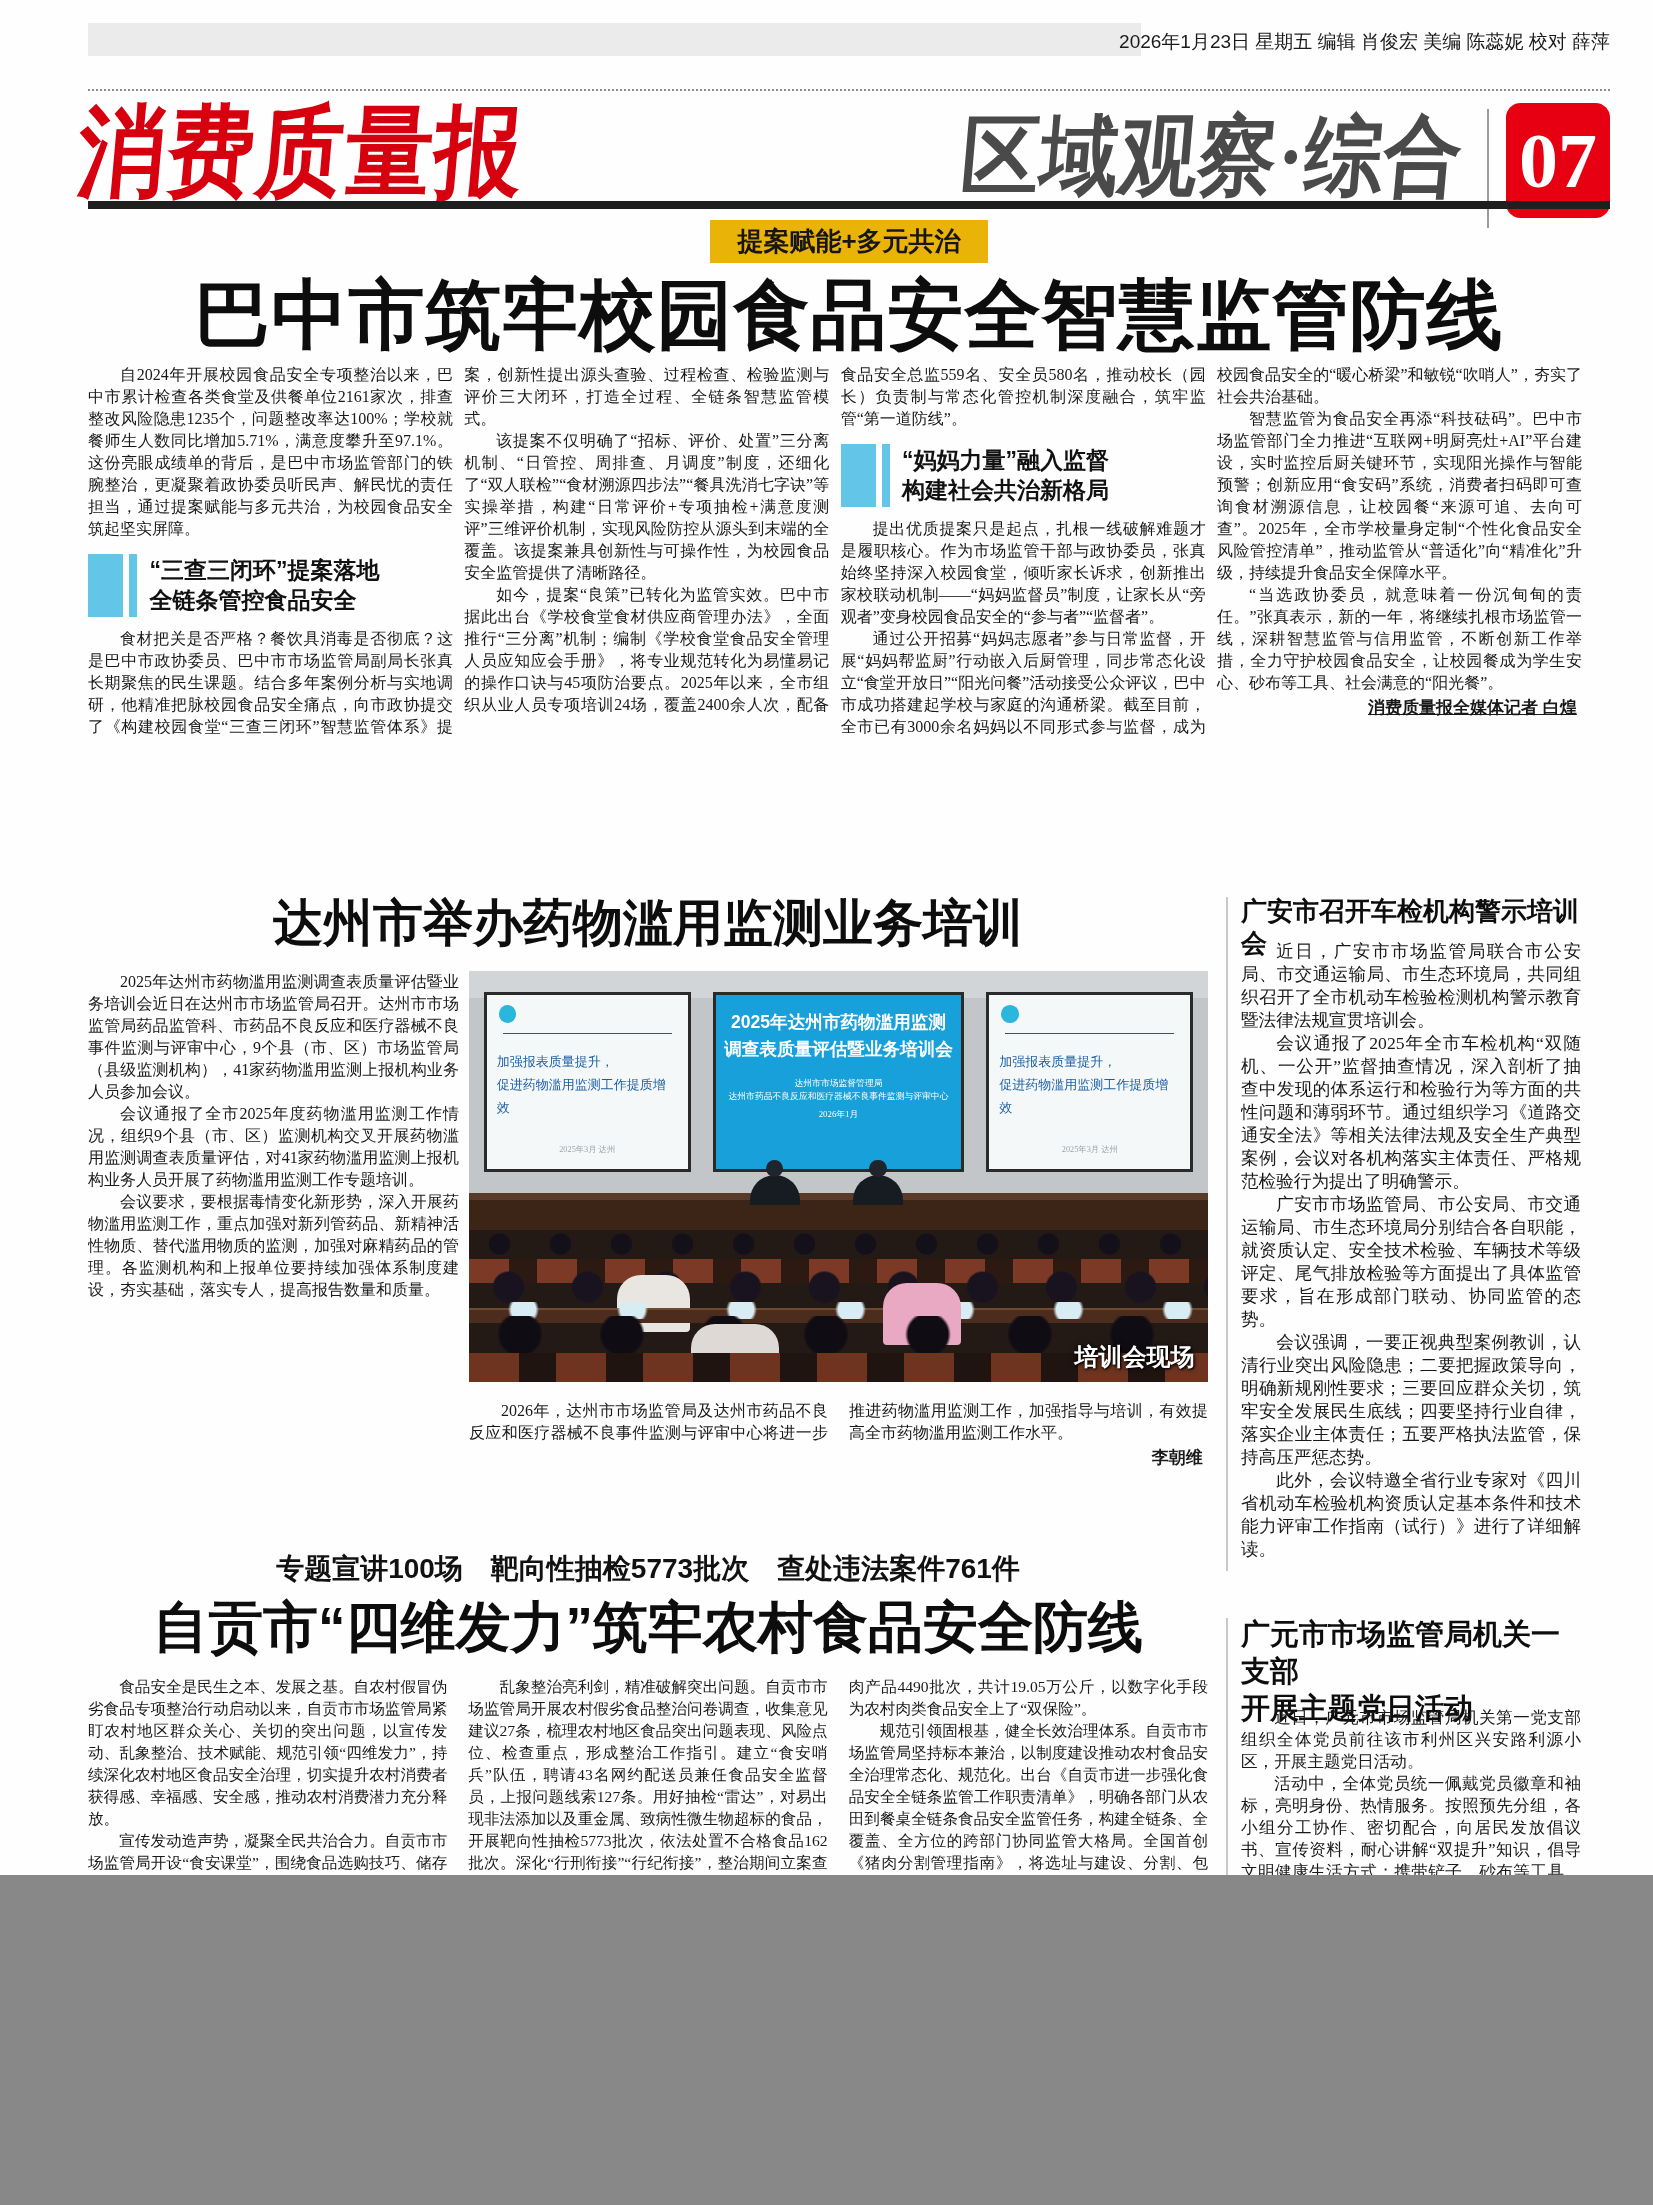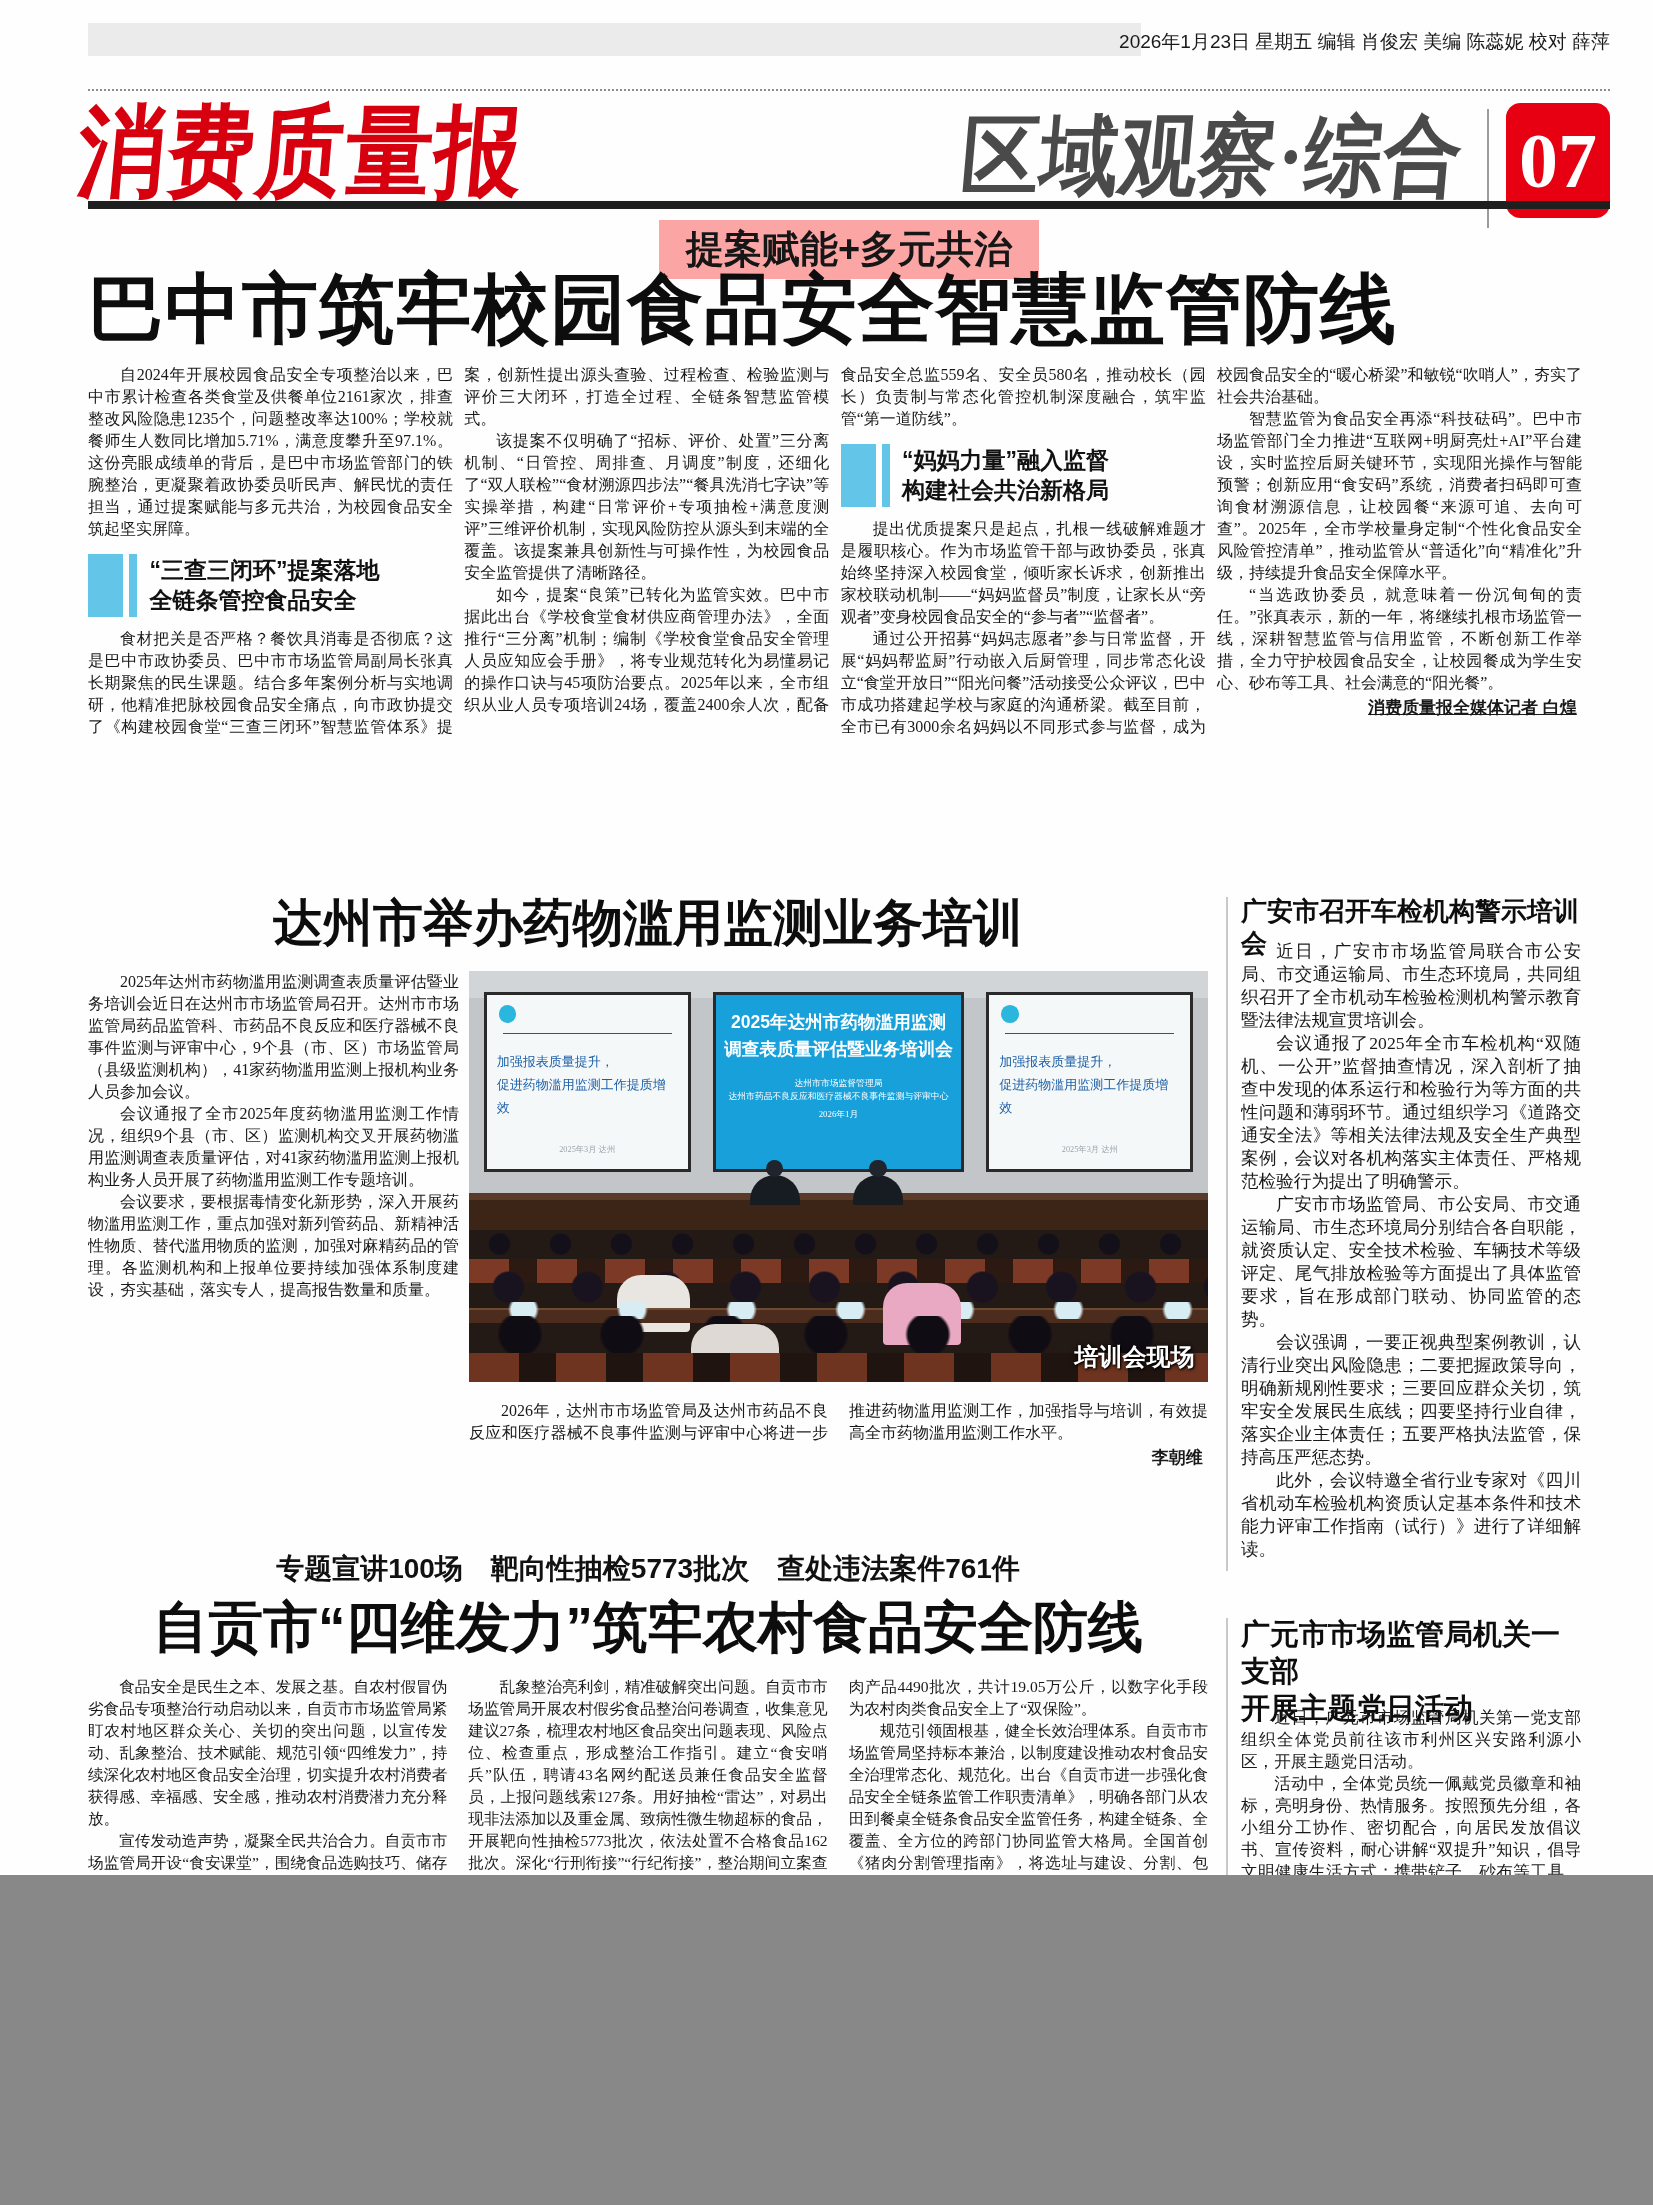--- a/index.html
+++ b/index.html
@@ -13,24 +13,24 @@
   .masthead{position:absolute;left:83px;top:102px;font-size:87px;line-height:88px;font-weight:900;
             color:#d6000f;transform:skewX(-5deg) scaleY(1.15);transform-origin:left top;letter-spacing:2.1px;}
   .section-title{position:absolute;right:187px;top:110px;font-size:78px;line-height:83px;font-weight:900;
             color:#4a4a4a;transform:skewX(-5deg) scaleY(1.12);transform-origin:right top;letter-spacing:1px;}
   .section-divider{position:absolute;right:165px;top:109px;width:2.1px;height:119px;background:#9b9b9b;}
   .pageno-box{position:absolute;right:44px;top:103px;width:104px;height:115px;background:#e60012;border-radius:14.5px;
             color:#fff;font-size:78px;font-weight:900;display:flex;align-items:center;justify-content:center;}
   .black-bar{position:absolute;left:88px;top:201px;width:1522px;height:8.3px;background:#1f1f1f;}
   
   .kicker-main{position:absolute;left:88px;top:220px;width:1522px;text-align:center;}
-  .kicker-main span{display:inline-block;background:#fca5a5;padding:4.1px 27px;font-size:38px;font-weight:700;
+  .kicker-main span{display:inline-block;background:#eab308;padding:4.1px 27px;font-size:26px;font-weight:700;
             font-family:"Liberation Sans","DejaVu Sans",sans-serif;color:#161616;}
-  .headline-main{position:absolute;left:88px;top:274px;width:1522px;font-size:76px;line-height:82px;
-            font-weight:900;font-family:Liberation Mono, monospace;color:#0d0d0d;letter-spacing:1px;}
+  .headline-main{position:absolute;left:88px;top:274px;width:1522px;text-align:center;font-size:76px;line-height:82px;
+            font-weight:900;font-family:Liberation Sans, sans-serif;color:#0d0d0d;letter-spacing:1px;}
   
   .body-p{margin:0;text-indent:2em;text-align:justify;}
   .byline{margin:3.1px 5.2px 0 0;text-align:right;font-weight:700;
           font-family:"Liberation Sans","DejaVu Sans",sans-serif;}
   .flow4{position:absolute;left:88px;top:364px;width:1494px;height:514px;column-count:4;column-gap:11.4px;
          font-size:16px;line-height:22px;overflow:hidden;}
   .subhead{display:flex;align-items:center;margin:13.5px 0 11.4px 0;break-inside:avoid;}
   .bar-w{width:35px;height:63px;background:#63c5e8;margin-right:6.2px;flex:none;}
   .bar-t{width:7.8px;height:63px;background:#63c5e8;margin-right:12.4px;flex:none;}
   .subhead-lines{font-family:"Liberation Sans","DejaVu Sans",sans-serif;font-weight:800;font-size:23px;line-height:30px;color:#111;}

